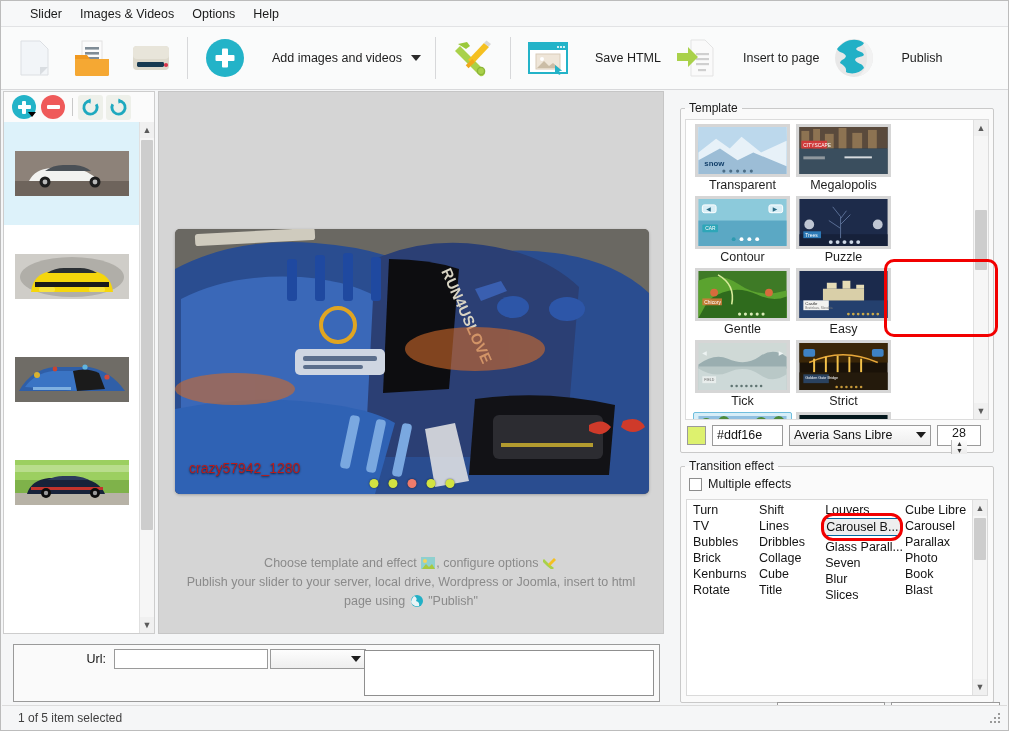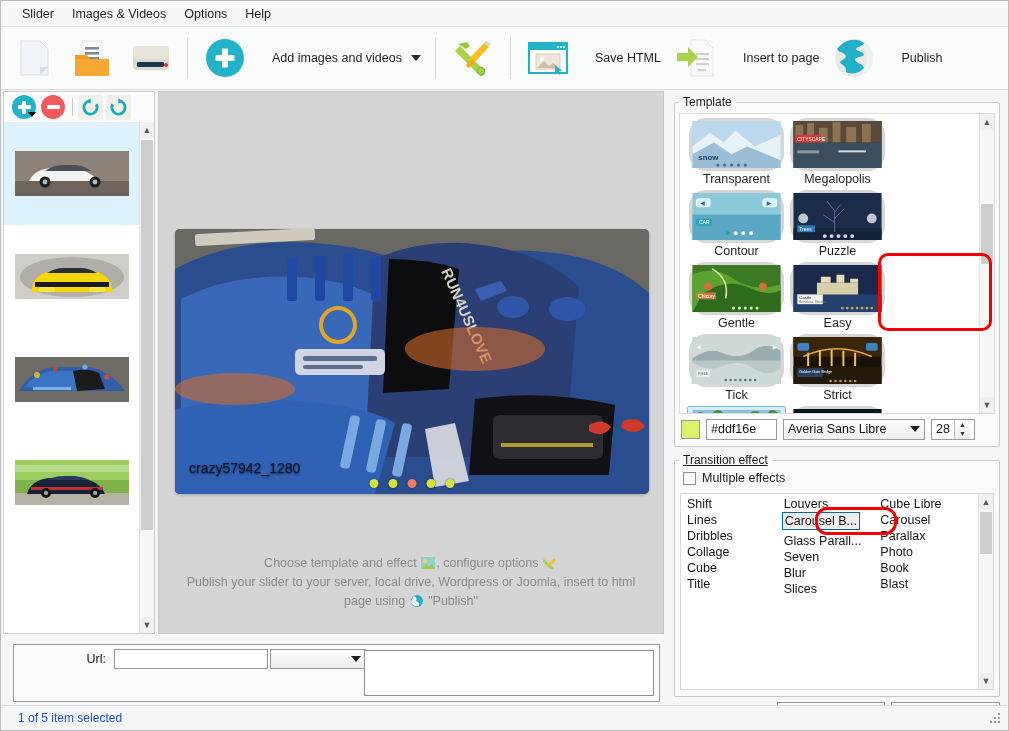--- a/index.html
+++ b/index.html
@@ -5,21 +5,21 @@
   html,body{margin:0;padding:0;}
   body{
     width:1009px;height:731px;overflow:hidden;
     font-family:"Liberation Sans", sans-serif;
     font-size:12px;color:#1a1a1a;
     background:#f0f0f0;
   }
   .app{position:relative;width:1009px;height:731px;background:#f5f6f7;box-sizing:border-box;border:1px solid #bcbcbc;}
 
   
-  .menubar{height:26px;background:#f7f8f9;display:flex;align-items:center;padding-left:12px;border-bottom:1px solid #e2e3e5;box-sizing:border-box;}
+  .menubar{height:26px;background:#f7f8f9;display:flex;align-items:center;padding-left:20px;border-bottom:1px solid #e2e3e5;box-sizing:border-box;}
   .menubar .mi{padding:3px 9px;font-size:12.5px;color:#1b1b1b;cursor:default;}
 
   
   .toolbar{height:63px;background:#fafbfb;display:flex;align-items:center;border-bottom:1px solid #d8d9db;box-sizing:border-box;padding:0 4px;}
   .tbsep{width:1px;height:42px;background:#d7d8da;margin:0 8px;}
   .tbitem{display:flex;align-items:center;height:56px;padding:0 6px;cursor:default;}
   .tblabel{font-size:12.5px;margin-left:24px;color:#1d1d1d;white-space:nowrap;}
   .icobox{width:46px;height:46px;position:relative;flex:none;}
 
   
@@ -49,74 +49,74 @@
   .thumbimg{width:114px;height:45px;background-size:cover;background-position:center;}
 
   .vscroll{position:absolute;top:30px;right:0;width:15px;bottom:0;background:#f6f6f6;border-left:1px solid #e0e0e0;box-sizing:border-box;}
   .vsc-up,.vsc-dn{height:16px;display:flex;align-items:center;justify-content:center;color:#5a5a5a;font-size:9px;background:#f0f0f0;}
   .vsc-thumb{position:absolute;left:1px;right:1px;background:#cdcdcd;border-radius:1px;}
 
   
   .preview{position:absolute;left:157px;right:344px;top:0;bottom:96px;background:#d5d5d5;border:1px solid #c6c6c6;box-sizing:border-box;overflow:hidden;}
   .slide{position:absolute;left:16px;top:137px;width:474px;height:265px;border-radius:5px;overflow:hidden;box-shadow:0 1px 3px rgba(0,0,0,.25);}
   .slide .sky{position:absolute;inset:0;background:#6d6b66;}
-  .slidecap{position:absolute;left:14px;bottom:18px;color:#0f172a;font-size:14px;text-shadow:0 1px 2px rgba(0,0,0,.7);font-family:"Liberation Sans",sans-serif;}
+  .slidecap{position:absolute;left:14px;bottom:18px;color:#b91c1c;font-size:14px;text-shadow:0 1px 2px rgba(0,0,0,.7);font-family:"Liberation Sans",sans-serif;}
   .dots{position:absolute;left:50%;transform:translateX(-50%);bottom:6px;display:flex;gap:10px;}
   .dot{width:9px;height:9px;border-radius:50%;background:#d2e341;box-shadow:0 0 2px rgba(0,0,0,.6);}
   .dot.act{background:#ef7b6b;}
   .hint{position:absolute;left:0;right:0;bottom:22px;text-align:center;color:#8a8a8a;font-size:12.5px;line-height:19px;}
   .hint .ii{display:inline-block;width:14px;height:12px;vertical-align:-2px;margin:0 1px;}
 
   
   .rightcol{position:absolute;right:2px;top:0;width:340px;bottom:0;}
 
-  fieldset.grp{border:1px solid #c9c9c9;border-radius:2px;margin:2px;padding:0;position:absolute;box-sizing:border-box;background:#fafafa;}
+  fieldset.grp{border:1px solid #c9c9c9;border-radius:2px;margin:8px;padding:0;position:absolute;box-sizing:border-box;background:#fafafa;}
   fieldset.grp > legend{font-size:12px;color:#1a1a1a;padding:0 4px;margin-left:4px;}
 
   .tplgrp{left:6px;top:2px;right:4px;height:352px;}
   .tplscrollwrap{position:absolute;left:4px;top:4px;right:4px;bottom:32px;background:#fff;border:1px solid #dcdcdc;box-sizing:border-box;overflow:hidden;}
   .tplgrid{position:absolute;left:0;top:0;right:16px;display:flex;flex-wrap:wrap;padding:4px 0 0 6px;box-sizing:border-box;}
   .tplcell{width:99px;margin:0 1px 3px 1px;text-align:center;cursor:default;}
-  .tplthumb{width:95px;height:53px;margin:0 auto;background:#d6d6d6;padding:3px;box-sizing:border-box;border-radius:17px;}
+  .tplthumb{width:95px;height:53px;margin:0 auto;background:#d6d6d6;padding:3px;box-sizing:border-box;}
   .tplthumb .inner{width:100%;height:100%;background-size:cover;background-position:center;position:relative;overflow:hidden;}
   .tplname{font-size:12.5px;color:#1e1e1e;line-height:16px;white-space:nowrap;overflow:hidden;}
   .tplcell.sel{background:#d7eef8;border:1px solid #6fbedd;border-radius:2px;width:97px;}
   .tplcell.sel .tplthumb{background:transparent;}
   .redring{position:absolute;border:3px solid #f20000;border-radius:10px;pointer-events:none;}
 
   .fontrow{position:absolute;left:6px;right:6px;bottom:6px;height:22px;display:flex;align-items:center;gap:6px;}
   .swatch{width:19px;height:19px;background:#ddf16e;border:1px solid #9a9a9a;box-sizing:border-box;}
   .txtin{height:21px;border:1px solid #9a9a9a;background:#fff;box-sizing:border-box;font-size:12.5px;padding:0 4px;display:flex;align-items:center;color:#111;}
   .selbox{height:21px;border:1px solid #9a9a9a;background:linear-gradient(#fdfdfd,#eeeeee);box-sizing:border-box;font-size:12.5px;padding:0 4px;display:flex;align-items:center;justify-content:space-between;color:#111;}
   .dncaret{width:0;height:0;border-left:5px solid transparent;border-right:5px solid transparent;border-top:6px solid #1d1d1d;}
-  .spin{height:21px;border:1px solid #9a9a9a;background:#fff;box-sizing:border-box;display:flex;align-items:center;font-size:12.5px;}
+  .spin{height:21px;border:1px solid #9a9a9a;background:#fff;box-sizing:border-box;display:flex;align-items:center;font-size:12.5px;flex-direction:column;}
   .spin .val{padding:0 4px;}
   .spin .arrows{width:15px;height:19px;display:flex;flex-direction:column;border-left:1px solid #bcbcbc;background:linear-gradient(#fdfdfd,#ececec);}
   .spin .arrows div{flex:1;display:flex;align-items:center;justify-content:center;font-size:7px;color:#333;line-height:1;}
 
-  .trgrp{left:6px;top:360px;right:4px;height:244px;text-decoration:underline;}
+  .trgrp{left:6px;top:360px;right:4px;height:244px;}
   .chkrow{position:absolute;left:8px;top:4px;display:flex;align-items:center;gap:6px;}
   .chk{width:13px;height:13px;border:1px solid #8d8d8d;background:#fff;box-sizing:border-box;}
   .efflistwrap{position:absolute;left:5px;top:26px;right:5px;bottom:6px;background:#fff;border:1px solid #dadada;box-sizing:border-box;overflow:hidden;}
   .effcols{position:absolute;left:4px;top:2px;right:18px;display:flex;}
   .effcol{flex:1;}
   .effitem{font-size:12.5px;line-height:16px;color:#141414;white-space:nowrap;overflow:hidden;padding-left:2px;}
   .effitem.sel{background:#eeeeee;border:1px solid #0369a1;display:inline-block;box-sizing:border-box;padding:0 2px;}
 
   .sizerow{position:absolute;left:6px;right:6px;top:610px;height:22px;display:flex;align-items:center;gap:6px;}
   .sizelbl{font-size:12.5px;width:100px;}
 
   
   .props{position:absolute;left:12px;right:348px;bottom:28px;height:58px;border:1px solid #9a9a9a;background:#fafafa;box-sizing:border-box;}
   .prow{display:flex;align-items:center;height:24px;margin-top:2px;}
   .plabel{width:92px;text-align:right;padding-right:8px;font-size:12.5px;color:#111;}
   .pinput{height:20px;border:1px solid #9a9a9a;background:#fff;box-sizing:border-box;font-size:12.5px;padding:0 4px;display:flex;align-items:center;}
   .bigbox{position:absolute;right:5px;top:5px;width:290px;height:46px;border:1px solid #8f8f8f;background:#fff;box-sizing:border-box;}
 
-  .statusbar{position:absolute;left:1px;right:1px;bottom:1px;height:24px;background:#f5f6f7;border-top:1px solid #dcdcdc;display:flex;align-items:center;padding-left:16px;font-size:12px;color:#1d4ed8;box-sizing:border-box;}
+  .statusbar{position:absolute;left:1px;right:1px;bottom:1px;height:24px;background:#f5f6f7;border-top:1px solid #dcdcdc;display:flex;align-items:center;padding-left:16px;font-size:12px;color:#404040;box-sizing:border-box;}
   .grip{position:absolute;right:6px;bottom:5px;width:12px;height:12px;}
   .grip i{position:absolute;width:2px;height:2px;background:#9a9a9a;}
 </style>
 </head>
 <body>
 
 <div class="app">
 
   <div class="menubar">
     <div class="mi">Slider</div>
@@ -730,20 +730,28 @@
         <legend>Transition effect</legend>
 
         <div class="chkrow">
           <span class="chk"></span>
           <span style="font-size:12.5px;text-align:right;">Multiple effects</span>
         </div>
 
         <div class="efflistwrap">
           <div class="effcols">
             <div class="effcol">
+              <div class="effitem">Turn</div>
+              <div class="effitem">TV</div>
+              <div class="effitem">Bubbles</div>
+              <div class="effitem">Brick</div>
+              <div class="effitem">Kenburns</div>
+              <div class="effitem">Rotate</div>
+            </div>
+            <div class="effcol">
               <div class="effitem">Shift</div>
               <div class="effitem">Lines</div>
               <div class="effitem">Dribbles</div>
               <div class="effitem">Collage</div>
               <div class="effitem">Cube</div>
               <div class="effitem">Title</div>
             </div>
             <div class="effcol">
               <div class="effitem">Louvers</div>
               <div class="effitem sel">Carousel B...</div>

